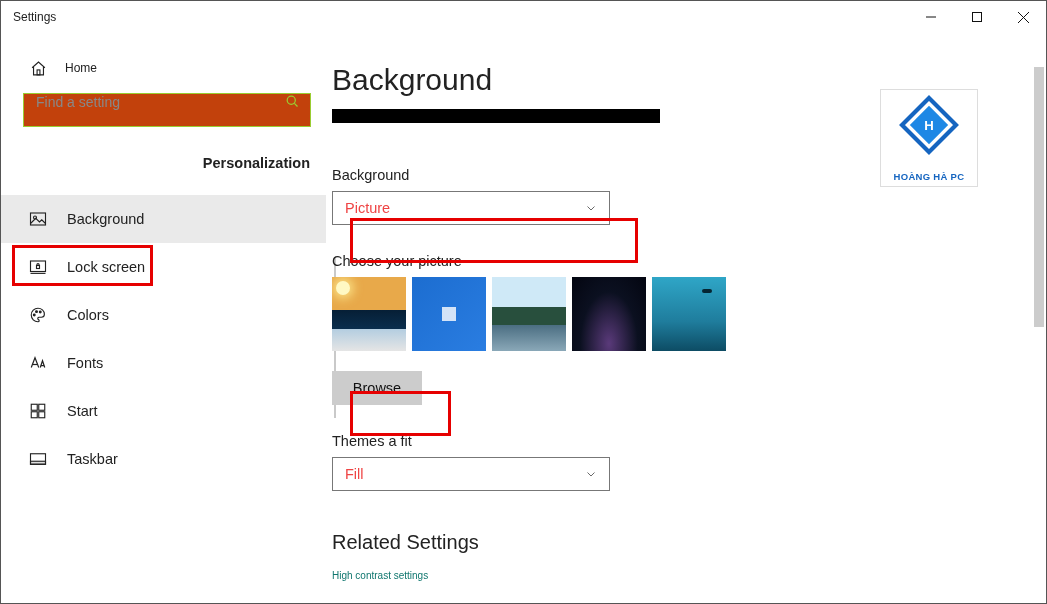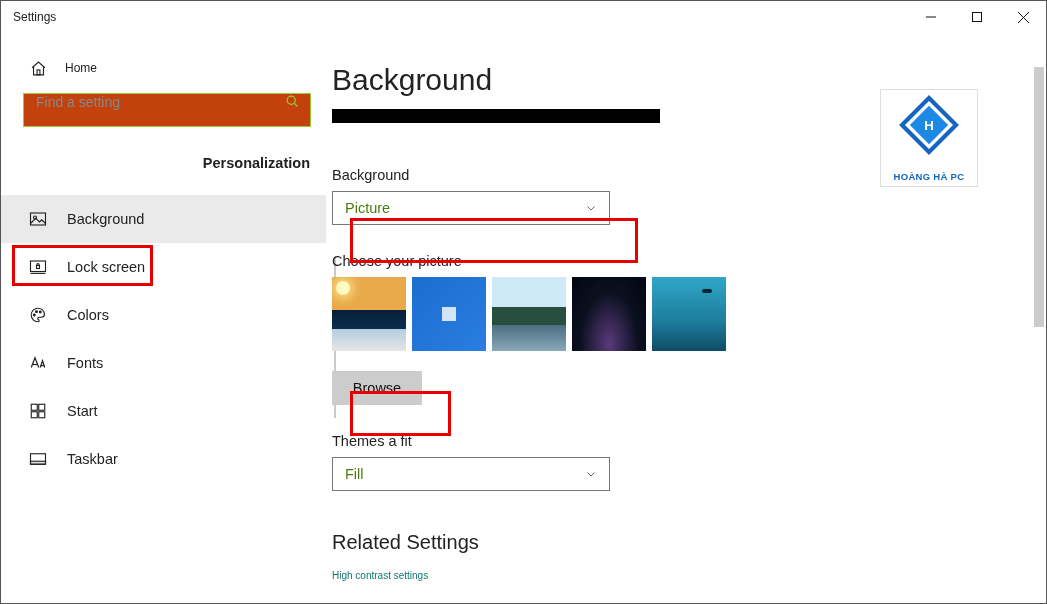--- a/index.html
+++ b/index.html
@@ -93,21 +93,21 @@
     font-size: 30px; font-weight: 300; color: #222;
     margin-bottom: 12px;
   }
   .blackbar { height: 14px; background: #000; width: 328px; margin-bottom: 44px; }
   .field-label { font-size: 14.5px; color: #222; margin-bottom: 8px; }
   .dropdown {
     width: 278px; height: 34px;
     border: 1px solid #777;
     display: flex; align-items: center; justify-content: space-between;
     padding: 0 12px 0 12px;
-    font-size: 14.5px; color: #4d7c0f;
+    font-size: 14.5px; color: #ef4444;
     background: #fff;
     cursor: pointer;
   }
   .chevron { transform: translateY(1px); }
   .section-gap { height: 28px; }
 
   .thumbs { display: flex; gap: 6px; margin-top: 8px; }
   .thumb {
     width: 74px; height: 74px;
     cursor: pointer;

